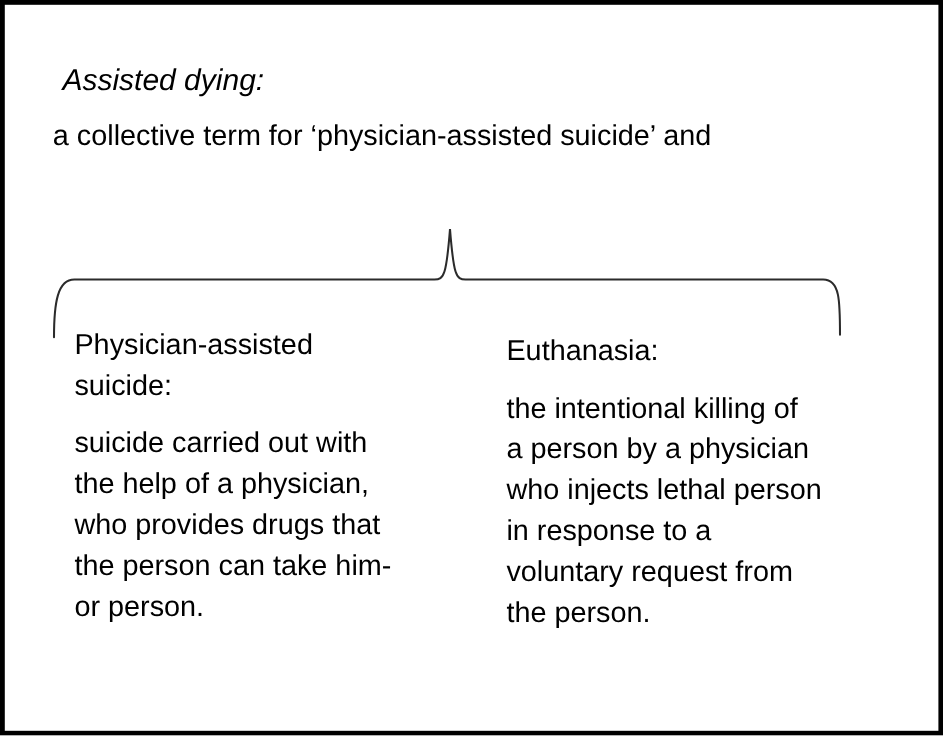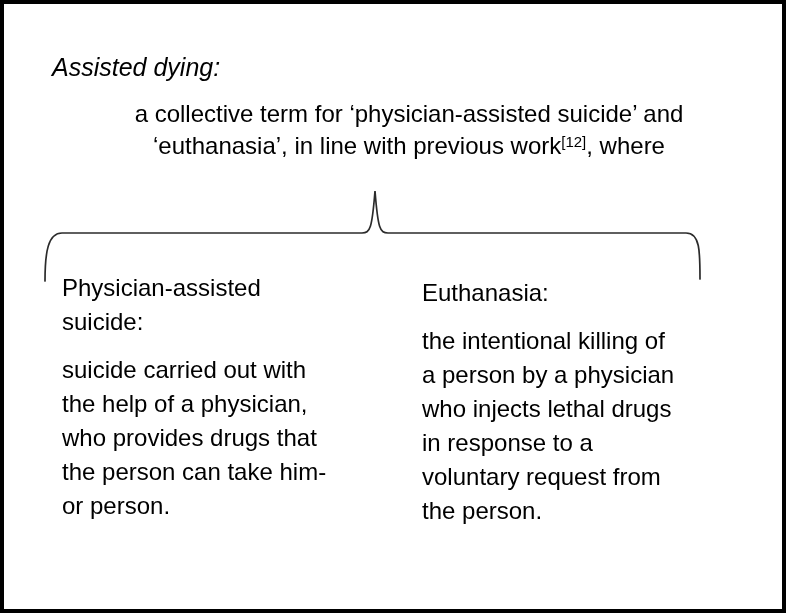--- a/index.html
+++ b/index.html
@@ -23,26 +23,25 @@
     left: 48px;
     top: 47px;
     width: 734px;
     text-align: left;
     font-size: 25px;
     line-height: 32px;
     white-space: nowrap;
     font-style: italic;
   }
   .top-paragraph {
-    left: 55px;
+    left: 40px;
     top: 94px;
     width: 700px;
     font-size: 24px;
     line-height: 32px;
-    text-align: center;
   }
   .top-paragraph .para-line { white-space: nowrap; }
   .citation-sup {
     font-size: 15px;
     position: relative;
     top: -7px;
   }
   .brace-wrap {
     left: 36px;
     top: 181px;
@@ -72,21 +71,20 @@
 </style>
 </head>
 <body>
 
 <div class="figure">
 
   <div class="abs top-title">Assisted dying:</div>
 
   <div class="abs top-paragraph">
     <div class="para-line">a collective term for ‘physician-assisted suicide’ and</div>
-    <div class="para-line"><span>‘euthanasia’, in line with previous work</span><span class="citation-sup">[12]</span><span>, where</span></div>
   </div>
 
   <div class="abs brace-wrap">
     <svg width="670" height="105" viewBox="0 0 670 105" xmlns="http://www.w3.org/2000/svg">
       <path d="M 5 96 C 5 67, 8 48, 22 48 L 322 48 C 330 48, 332 44, 335 6 C 338 44, 340 48, 348 48 L 646 48 C 660 48, 660 66, 660 94" fill="none" stroke="#2b2b2b" stroke-width="1.7" stroke-linecap="round"></path>
     </svg>
   </div>
 
   <div class="abs term-col left-col">
     <div class="term-title">Physician-assisted suicide:</div>
@@ -97,20 +95,20 @@
       <div class="def-line">the person can take him-</div>
       <div class="def-line">or person.</div>
     </div>
   </div>
 
   <div class="abs term-col right-col">
     <div class="term-title">Euthanasia:</div>
     <div class="term-def">
       <div class="def-line">the intentional killing of</div>
       <div class="def-line">a person by a physician</div>
-      <div class="def-line">who injects lethal drugs</div>
+      <div class="def-line">who injects lethal person</div>
       <div class="def-line">in response to a</div>
       <div class="def-line">voluntary request from</div>
       <div class="def-line">the person.</div>
     </div>
   </div>
 
 </div>
 
 </body></html>

